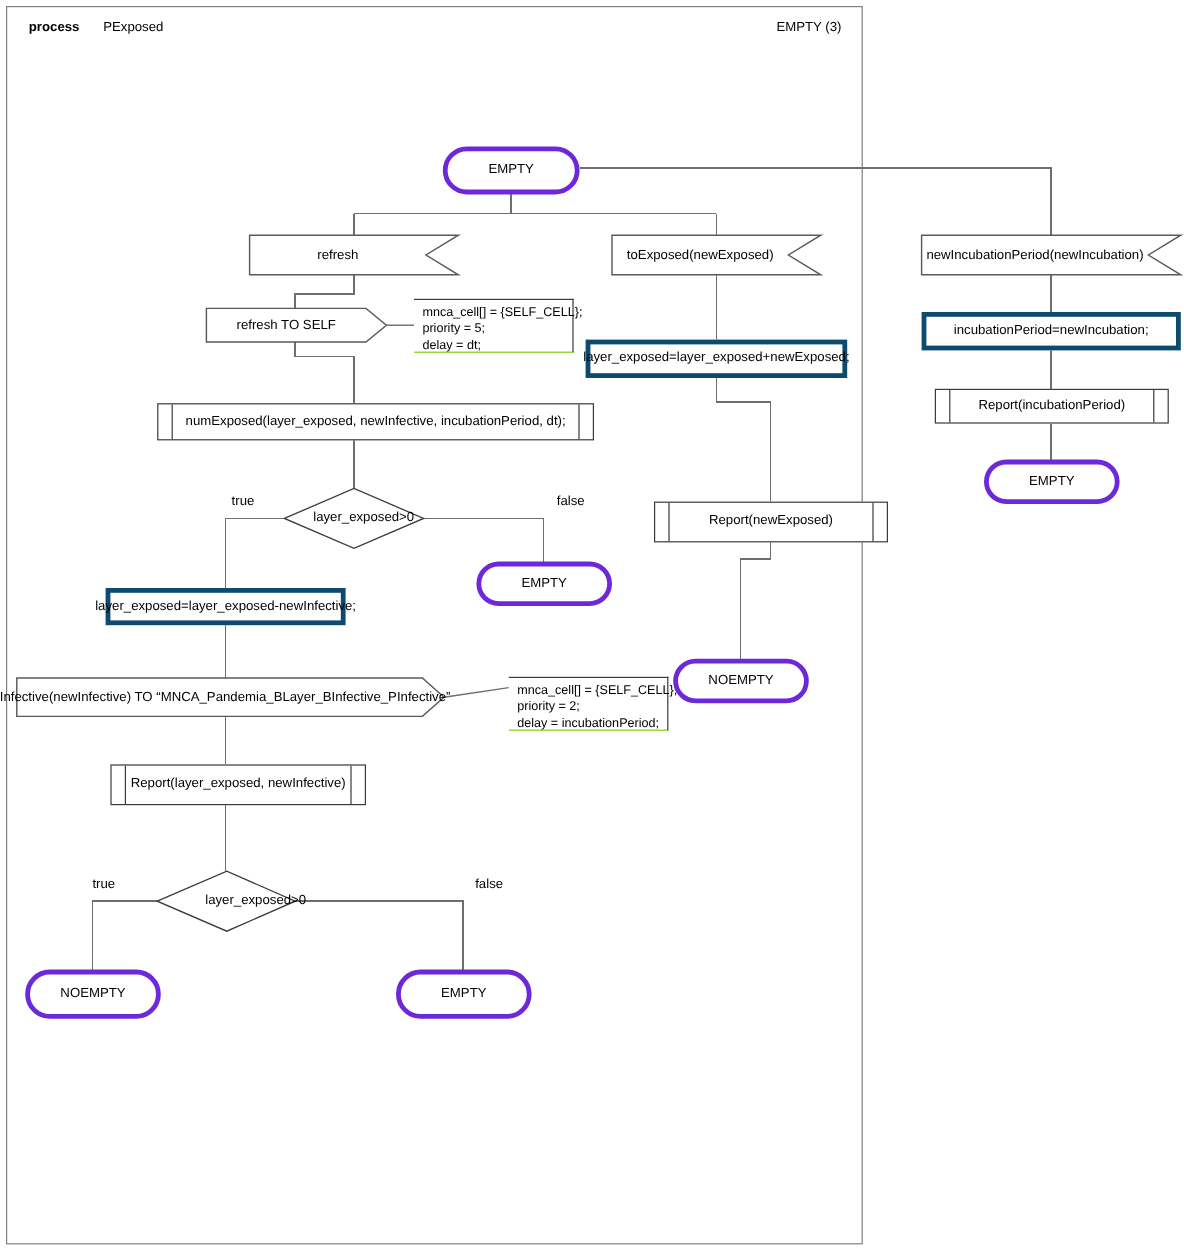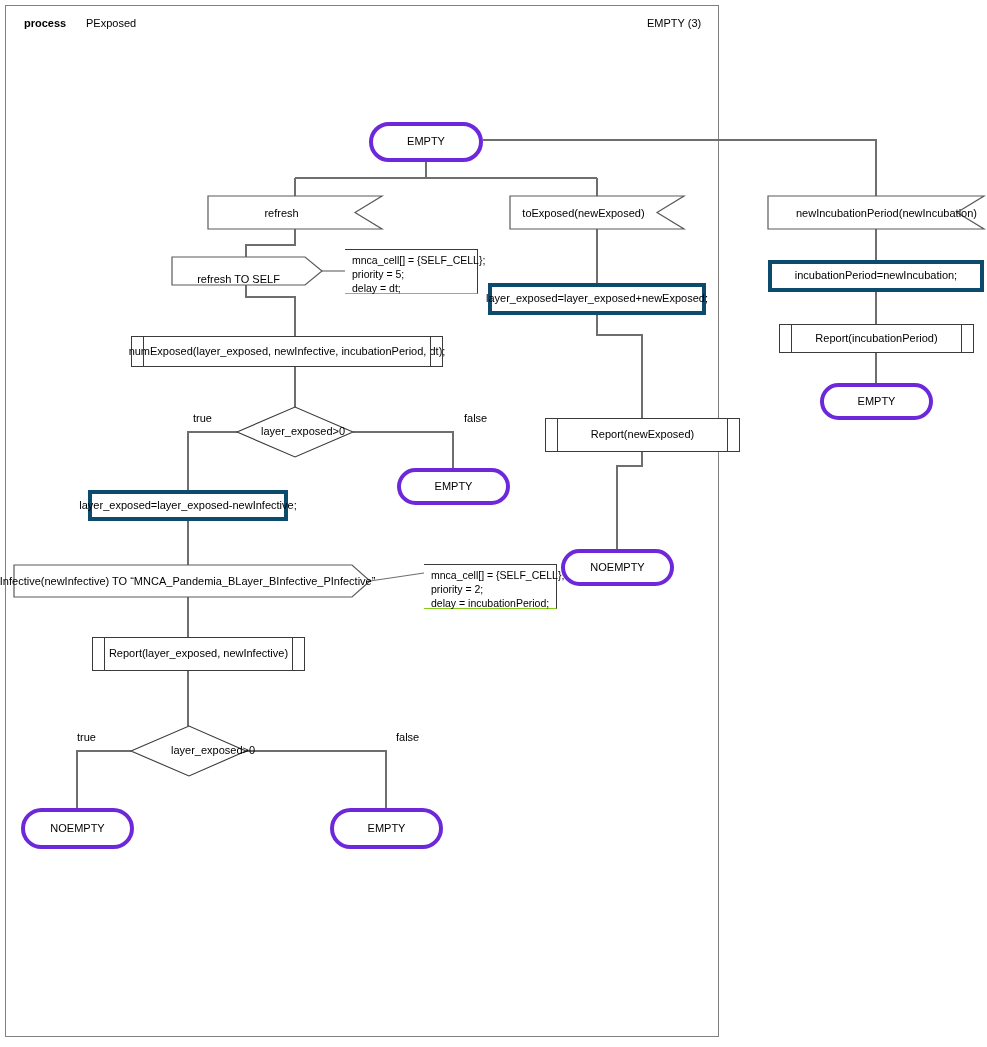--- a/index.html
+++ b/index.html
@@ -204,39 +204,39 @@
   <div class="node state" style="left:369px; top:122px; width:114px; height:40px;">
     <span>EMPTY</span>
   </div>
 
   <div class="shape-label" style="left:208px; top:196px; width:147px; height:33px;">
     <span>refresh</span>
   </div>
   <div class="shape-label" style="left:510px; top:196px; width:147px; height:33px;">
     <span>toExposed(newExposed)</span>
   </div>
-  <div class="shape-label" style="left:768px; top:196px; width:189px; height:33px;margin-left:24px;">
+  <div class="shape-label" style="left:768px; top:196px; width:189px; height:33px;">
     <span>newIncubationPeriod(newIncubation)</span>
   </div>
 
-  <div class="shape-label" style="left:172px; top:257px; width:133px; height:28px;align-items:flex-end;">
+  <div class="shape-label" style="left:172px; top:257px; width:133px; height:28px;">
     <span>refresh TO SELF</span>
   </div>
   <div class="shape-label" style="left:14px; top:565px; width:338px; height:32px;">
     <span>toInfective(newInfective) TO “MNCA_Pandemia_BLayer_BInfective_PInfective”</span>
   </div>
 
   <div class="comment" style="left:345px; top:249px; width:133px; height:45px;">mnca_cell[] = {SELF_CELL};
 priority = 5;
 delay = dt;</div>
   <div class="comment" style="left:424px; top:564px; width:133px; height:45px;">mnca_cell[] = {SELF_CELL};
 priority = 2;
 delay = incubationPeriod;</div>
 
-  <div class="node proc" style="left:131px; top:336px; width:312px; height:31px;">
+  <div class="node proc" style="left:131px; top:336px; width:364px; height:31px;">
     <span>numExposed(layer_exposed, newInfective, incubationPeriod, dt);</span>
   </div>
   <div class="node proc" style="left:92px; top:637px; width:213px; height:34px;">
     <span>Report(layer_exposed, newInfective)</span>
   </div>
   <div class="node proc" style="left:545px; top:418px; width:195px; height:34px;">
     <span>Report(newExposed)</span>
   </div>
   <div class="node proc" style="left:779px; top:324px; width:195px; height:29px;">
     <span>Report(incubationPeriod)</span>

